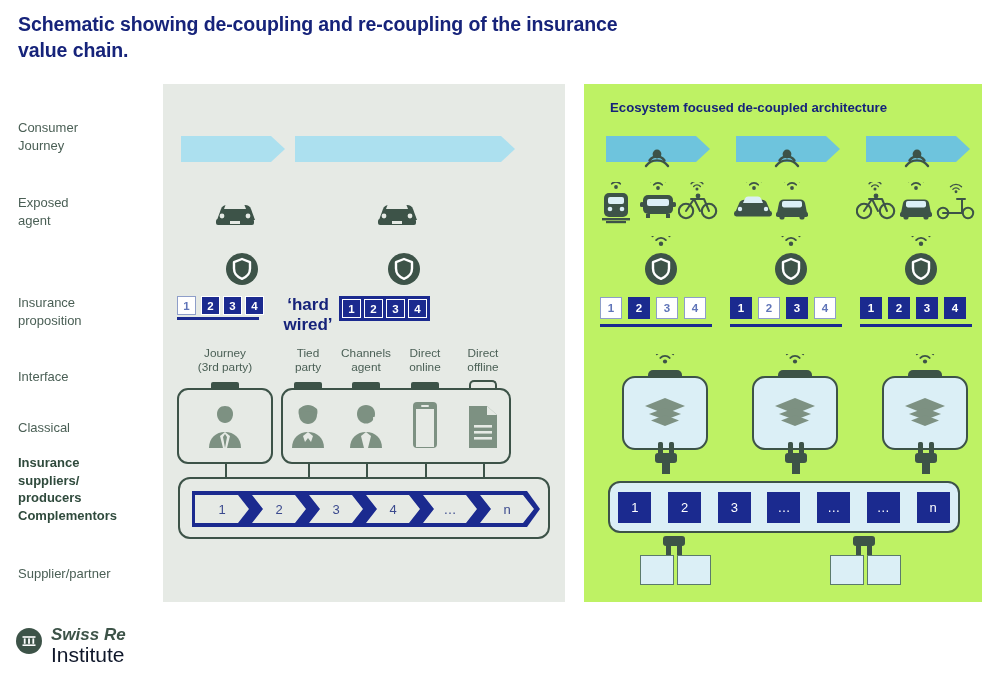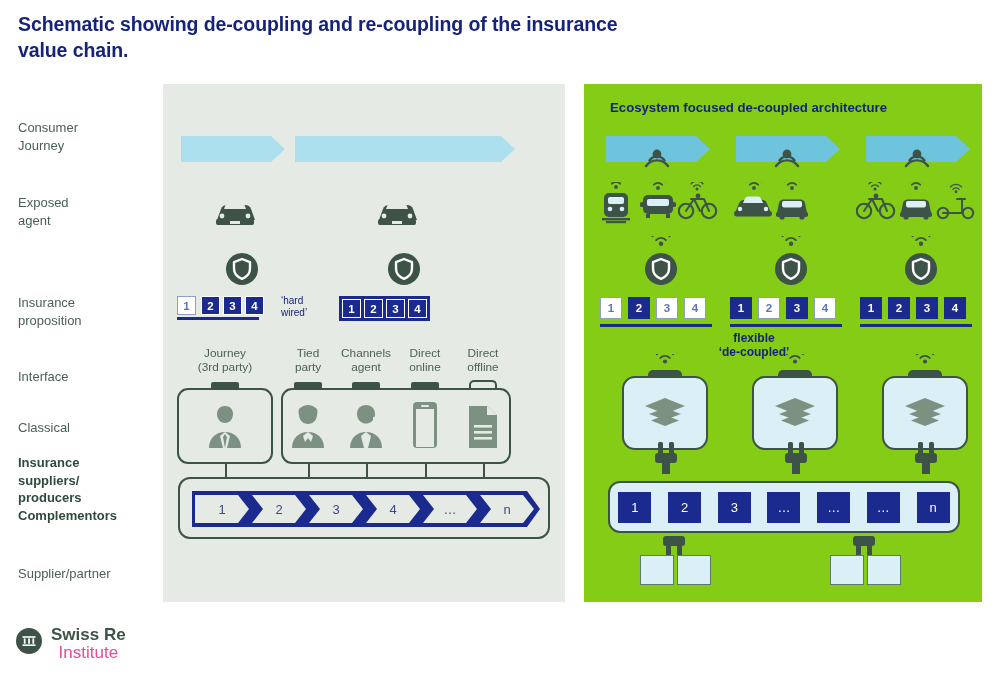--- a/index.html
+++ b/index.html
@@ -29,21 +29,21 @@
 
   
   #panel-left {
     position: absolute; left: 163px; top: 84px;
     width: 402px; height: 518px;
     background: #e6eae5;
   }
   #panel-right {
     position: absolute; left: 584px; top: 84px;
     width: 398px; height: 518px;
-    background: #84cc16;
+    background: #bef264;
   }
   .panel-title {
     position: absolute; top: 16px; left: 26px;
     font-size: 13.2px; font-weight: bold; color: #16237a;
     white-space: nowrap;
   }
 
   
   .jarrow {
     position: absolute; height: 26px;
@@ -67,22 +67,22 @@
     width: 19px; height: 19px; display: flex;
     align-items: center; justify-content: center;
     font-size: 11.5px; font-weight: bold;
   }
   .pbox.on   { background: #1b2a8f; color: #ffffff; border: 1.4px solid #1b2a8f; }
   .pbox.off  { background: #ffffff; color: #5f74b8; border: 1.4px solid #8e9ec9; }
   .pbox.onw  { background: #1b2a8f; color: #ffffff; border: 1.4px solid #ffffff; }
   .underline { height: 3px; background: #1b2a8f; margin-top: 3px; }
 
   .hardwired {
-    position: absolute; font-size: 10px; font-weight: normal;
-    color: #16237a; line-height: 1.15; text-align: left; white-space: pre-line;
+    position: absolute; font-size: 17px; font-weight: bold;
+    color: #16237a; line-height: 1.15; text-align: center; white-space: pre-line;
   }
   .flexlbl {
     position: absolute; font-size: 12px; font-weight: bold;
     color: #16237a; line-height: 1.2; text-align: center; white-space: pre-line;
   }
 
   
   .chanlabel {
     position: absolute; font-size: 11.8px; color: #4a5f55;
     text-align: center; line-height: 1.2; white-space: pre-line;
@@ -150,22 +150,22 @@
   }
 
   
   #logo { position: absolute; left: 16px; top: 626px; display: flex; align-items: flex-start; gap: 9px; }
   #logo-circle {
     width: 26px; height: 26px; border-radius: 50%;
     background: #3d5348; display: flex; align-items: center; justify-content: center;
     margin-top: 2px;
   }
   #logo-text { line-height: 1.08; }
-  #logo-name { font-size: 17px; font-weight: bold; color: #3d5348; }
-  #logo-sub  { font-size: 17px; color: #ec4899; text-align: center; }
+  #logo-name { font-size: 17px; font-weight: bold; color: #3d5348; font-style: italic; }
+  #logo-sub  { font-size: 21px; color: #0f172a; }
 </style>
 </head>
 <body>
 
 <div id="title">Schematic showing de-coupling and re-coupling
 of the insurance value chain.</div>
 
 <div id="rowlabels">
     <div class="rowlabel" style="top: 119px;">Consumer
 Journey</div>
@@ -487,22 +487,20 @@
     </div>
     <div class="propgrp" style="left: 276px; top: 213px;">
       <div class="propbar" style="padding: 0px; gap: 6px;">
         <div class="pbox on" style="width: 22px; height: 22px;">1</div>
         <div class="pbox on" style="width: 22px; height: 22px;">2</div>
         <div class="pbox on" style="width: 22px; height: 22px;">3</div>
         <div class="pbox on" style="width: 22px; height: 22px;">4</div>
       </div>
       <div class="underline" style="width: 112px; margin-top: 5px;"></div>
     </div>
-    <div class="flexlbl" style="left: 110px; top: 247px; width: 120px;">flexible
-‘de-coupled’</div>
     <div class="ico" style="left: 64px; top: 270px;">
       <svg width="34" height="22" viewBox="0 0 34 22">
         <circle cx="17" cy="7.5" r="2.09" fill="#3d5348"></circle>
         <path d="M12.379999999999999 3.9800000000000004 a 6.16 6.16 0 0 1 9.240000000000002 0" stroke="#3d5348" stroke-width="1.87" fill="none" stroke-linecap="round"></path>
         <path d="M8.86 0.23999999999999977 a 11 11 0 0 1 16.28 0" stroke="#3d5348" stroke-width="1.87" fill="none" stroke-linecap="round"></path>
       </svg>
     </div>
     <div style="position: absolute; left: 64px; top: 286px; width: 34px; height: 10px; background: rgb(61, 83, 72); border-radius: 5px 5px 0px 0px;"></div>
     <div class="platbox" style="left: 38px; top: 292px;"></div>
     <div class="ico" style="left: 59px; top: 310px;">

